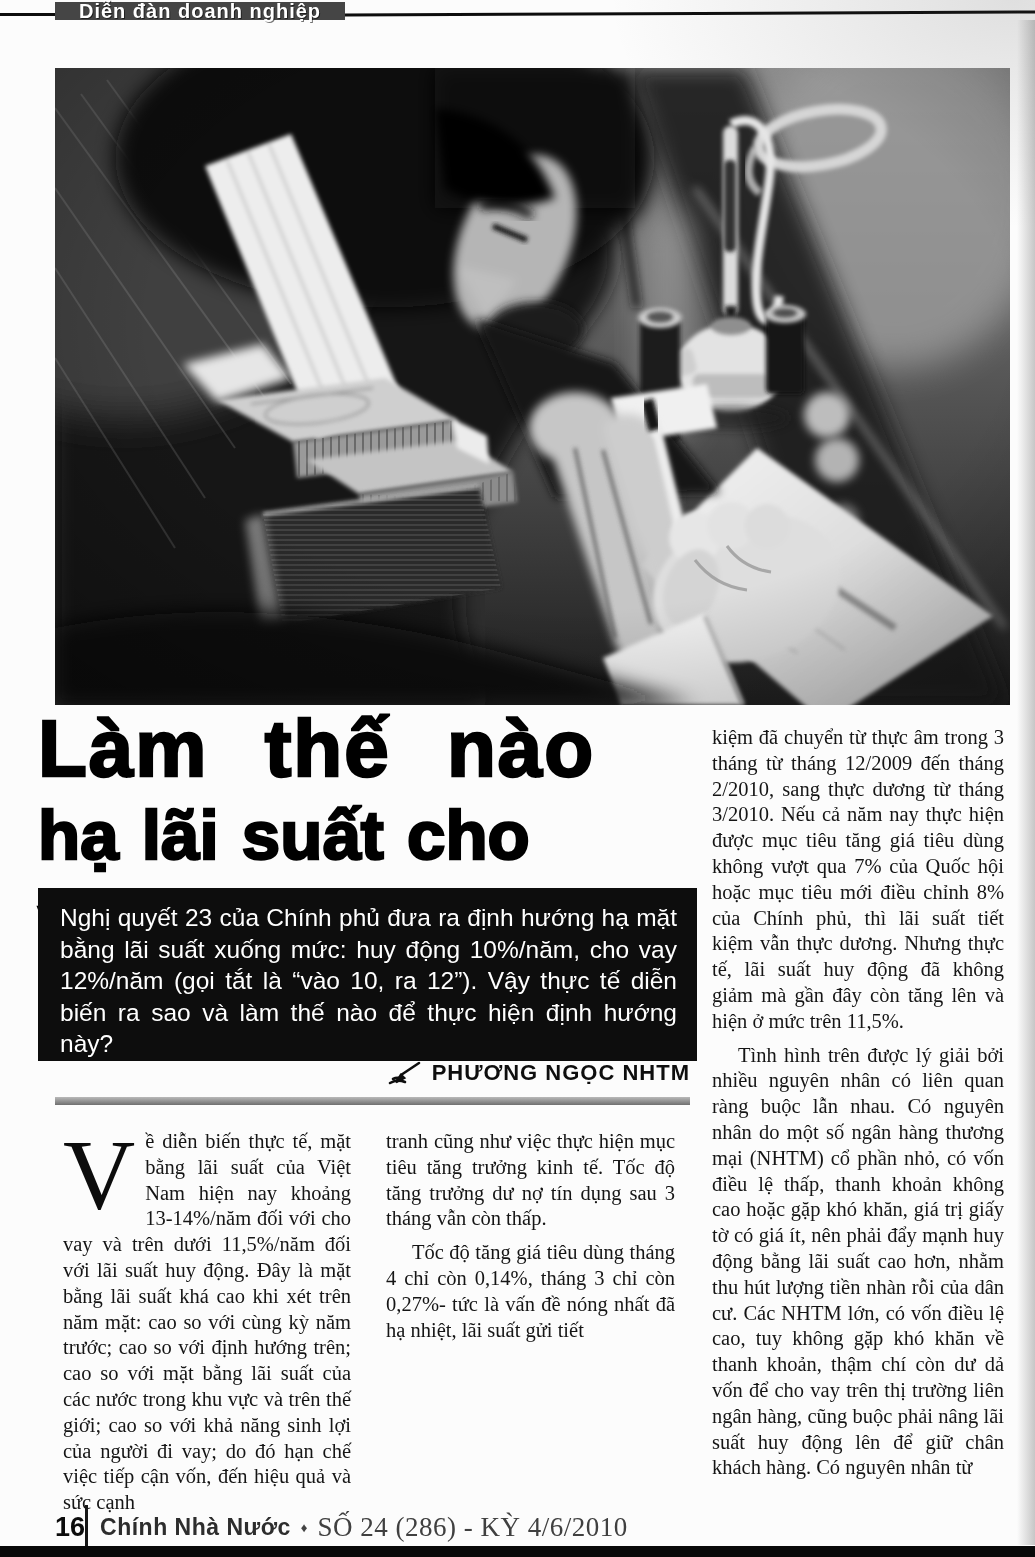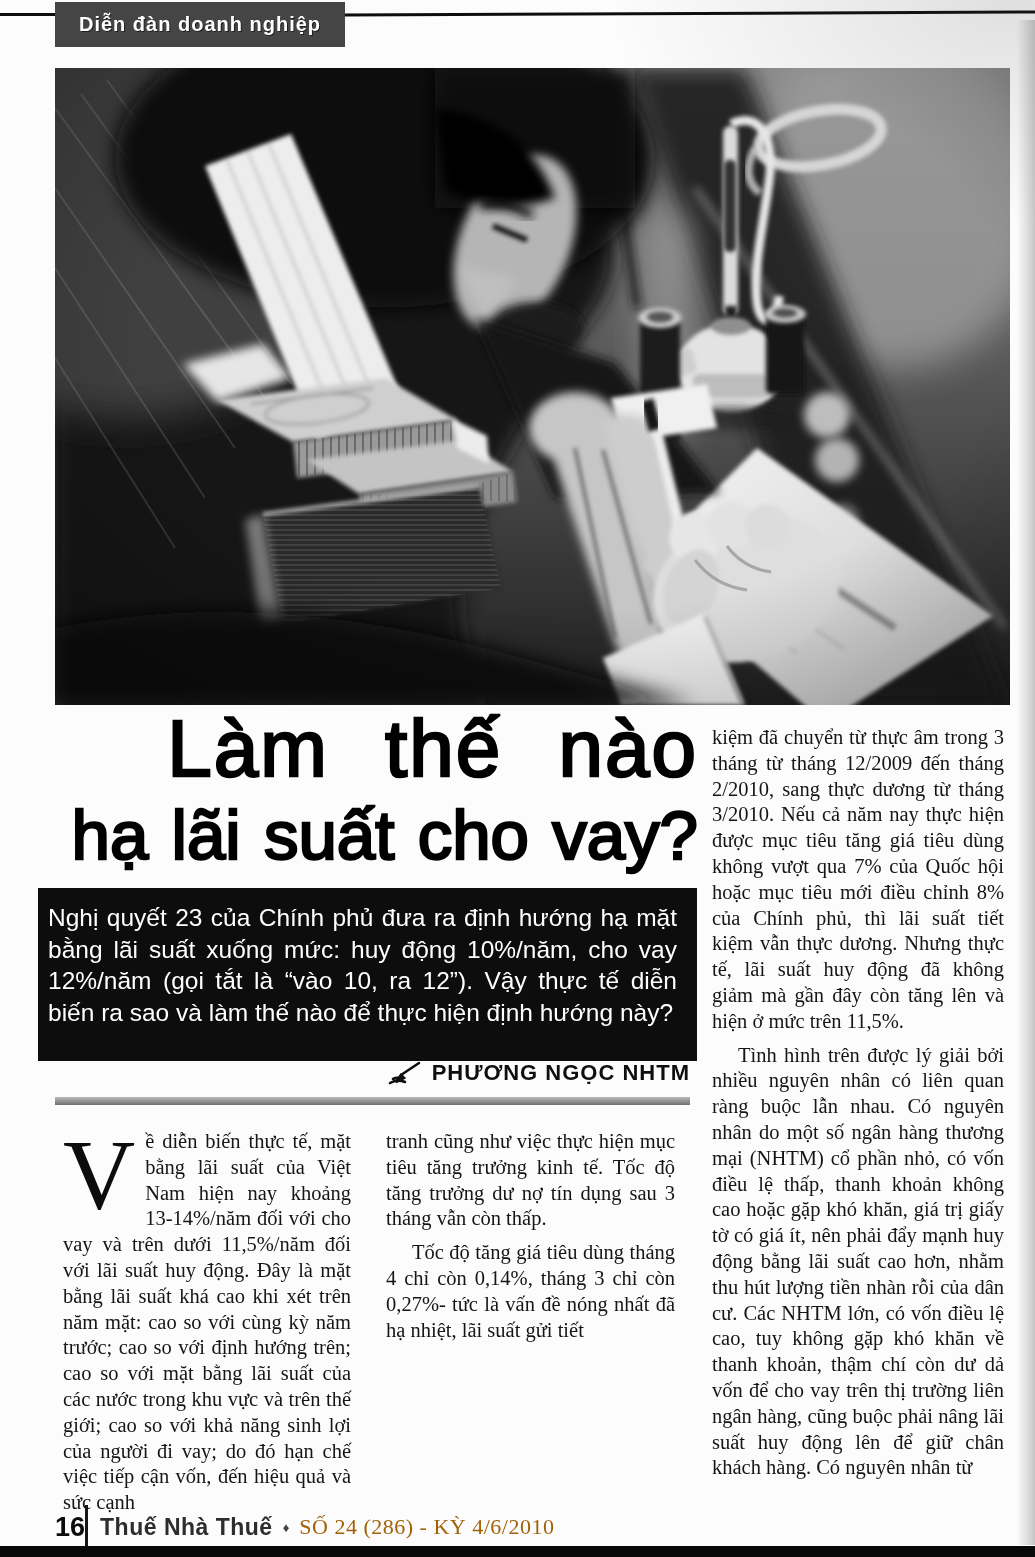--- a/index.html
+++ b/index.html
@@ -1,37 +1,37 @@
 <!DOCTYPE html>
 <html lang="vi"><head>
 <meta charset="utf-8">
 <style>
   html,body{margin:0;padding:0;background:#e8e8e8;}
   #page{position:relative;width:1035px;height:1557px;background:#fcfcfc;overflow:hidden;
         font-family:"Liberation Sans", sans-serif;color:#111;}
   
-  .kicker-banner{position:absolute;left:55px;top:2px;width:290px;height:45px;background:#454545;
+  .kicker-banner{position:absolute;left:55px;top:2px;width:290px;height:18px;background:#454545;
         color:#fff;display:flex;align-items:center;justify-content:center;font-weight:bold;
         font-size:20px;letter-spacing:1px;text-shadow:1px 1px 0 rgba(0,0,0,.55);}
   .rule-left{position:absolute;left:0;top:13px;width:55px;height:3px;background:#0d0d0d;}
   .rule-right{position:absolute;left:345px;top:12px;width:690px;height:3px;background:#0d0d0d;transform:rotate(-0.25deg);}
   .scan-top{position:absolute;right:0;top:0;width:430px;height:230px;
         background:radial-gradient(ellipse at 95% 0%,rgba(60,60,60,.15),rgba(60,60,60,0) 70%);}
   .scan-right{position:absolute;right:0;top:20px;width:18px;height:1525px;
         background:linear-gradient(to left,rgba(110,110,110,.38),rgba(110,110,110,0));}
   
   .photo{position:absolute;left:55px;top:68px;width:955px;height:637px;background:#1c1c1c;}
   .photo svg{display:block;width:100%;height:100%;}
   
-  .headline{position:absolute;left:38px;top:704px;width:660px;text-align:right;font-weight:normal;color:#000;}
+  .headline{position:absolute;left:38px;top:704px;width:660px;text-align:left;font-weight:bold;color:#000;}
   .headline .l1{font-size:80px;line-height:90px;word-spacing:.40em;letter-spacing:2px;-webkit-text-stroke:2.5px #000;}
   .headline .l2{font-size:69px;line-height:84px;word-spacing:.06em;-webkit-text-stroke:2.5px #000;}
   
   .lede{position:absolute;left:38px;top:888px;width:659px;height:173px;background:#0d0d0d;color:#fff;
-        box-sizing:border-box;padding:14px 20px 0 10px;font-size:24.5px;line-height:31.5px;text-align:justify;}
+        box-sizing:border-box;padding:14px 20px 0 22px;font-size:24.5px;line-height:31.5px;text-align:justify;}
   
   .byline{position:absolute;left:38px;top:1060px;width:652px;text-align:right;font-weight:bold;
         font-size:22px;letter-spacing:1px;color:#0e0e0e;}
   .byline svg{vertical-align:-6px;margin-right:10px;}
   .byline-rule{position:absolute;left:55px;top:1097px;width:635px;height:8px;
         background:linear-gradient(to bottom,#b9b9b9,#6f6f6f);}
   
   .col{position:absolute;font-family:"Liberation Serif", serif;font-size:20.5px;line-height:25.8px;
         text-align:justify;color:#151515;}
   .col p{margin:8px;}
@@ -39,21 +39,21 @@
   #col1{left:55px;top:1121px;width:304px;}
   #col2{left:378px;top:1121px;width:305px;}
   #col3{left:704px;top:717px;width:308px;}
   .dropcap{float:left;font-size:100px;line-height:80px;padding:6px 10px 0 0;font-family:"Liberation Serif", serif;color:#0c0c0c;}
   
   .footer{position:absolute;left:55px;top:1504px;height:46px;display:flex;align-items:center;}
   .page-num{font-size:27px;font-weight:bold;color:#0c0c0c;}
   .fdiv{width:3px;height:44px;background:#161616;margin-right:12px;}
   .mag{font-size:23px;font-weight:bold;color:#2d2d2d;letter-spacing:.5px;margin-right:10px;}
   .sep{font-size:13px;color:#444;margin-right:10px;}
-  .issue{font-family:"Liberation Serif", serif;font-size:22px;color:#a16207;letter-spacing:.5px;}
+  .issue{font-family:"Liberation Serif", serif;font-size:27px;color:#404040;letter-spacing:.5px;}
   .footer-bar{position:absolute;left:0;top:1546px;width:1035px;height:11px;background:#090909;}
 </style>
 </head>
 <body>
 
 <div id="page">
 
   <div class="rule-left"></div>
   <div class="kicker-banner">
     <span>Diễn đàn doanh nghiệp</span>
@@ -251,20 +251,20 @@
     <p class="ind">Tốc độ tăng giá tiêu dùng tháng 4 chỉ còn 0,14%, tháng 3 chỉ còn 0,27%- tức là vấn đề nóng nhất đã hạ nhiệt, lãi suất gửi tiết</p>
   </div>
   <div class="col" id="col3">
     <p>kiệm đã chuyển từ thực âm trong 3 tháng từ tháng 12/2009 đến tháng 2/2010, sang thực dương từ tháng 3/2010. Nếu cả năm nay thực hiện được mục tiêu tăng giá tiêu dùng không vượt qua 7% của Quốc hội hoặc mục tiêu mới điều chỉnh 8% của Chính phủ, thì lãi suất tiết kiệm vẫn thực dương. Nhưng thực tế, lãi suất huy động đã không giảm mà gần đây còn tăng lên và hiện ở mức trên 11,5%.</p>
     <p class="ind">Tình hình trên được lý giải bởi nhiều nguyên nhân có liên quan ràng buộc lẫn nhau. Có nguyên nhân do một số ngân hàng thương mại (NHTM) cổ phần nhỏ, có vốn điều lệ thấp, thanh khoản không cao hoặc gặp khó khăn, giá trị giấy tờ có giá ít, nên phải đẩy mạnh huy động bằng lãi suất cao hơn, nhằm thu hút lượng tiền nhàn rỗi của dân cư. Các NHTM lớn, có vốn điều lệ cao, tuy không gặp khó khăn về thanh khoản, thậm chí còn dư dả vốn để cho vay trên thị trường liên ngân hàng, cũng buộc phải nâng lãi suất huy động lên để giữ chân khách hàng. Có nguyên nhân từ</p>
   </div>
 
   <div class="footer">
     <span class="page-num">16</span>
     <span class="fdiv"></span>
-    <span class="mag">Thuế Nhà Thuế</span>
+    <span class="mag">Chính Nhà Nước</span>
     <span class="sep">♦</span>
     <span class="issue">SỐ 24 (286) - KỲ 4/6/2010</span>
   </div>
   <div class="footer-bar"></div>
 
   <div class="scan-right"></div>
 </div>
 
 </body></html>

